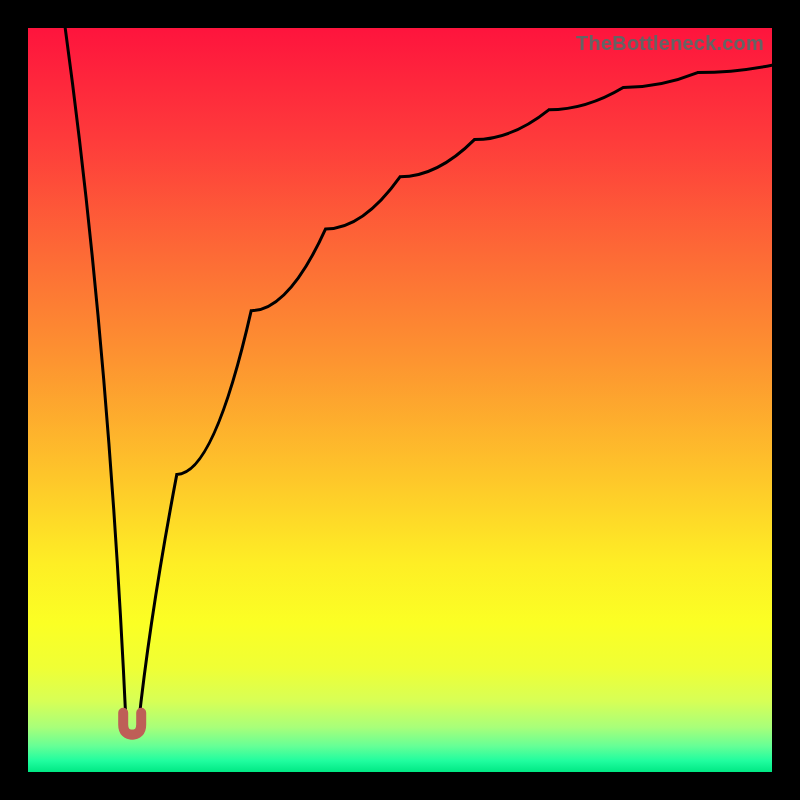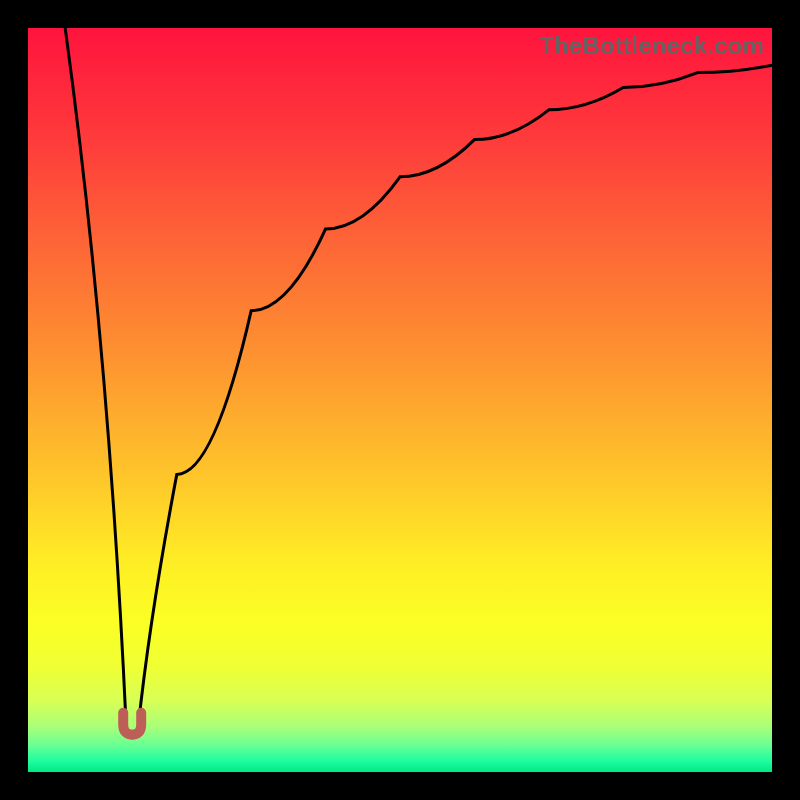--- a/index.html
+++ b/index.html
@@ -21,21 +21,21 @@
     left: 28px;
     top: 28px;
     width: 744px;
     height: 744px;
     overflow: hidden;
   }
   .attribution {
     position: absolute;
     top: 4px;
     right: 8px;
-    font-size: 24px;
+    font-size: 20px;
     font-weight: 600;
     color: #646464;
     letter-spacing: 0.2px;
     z-index: 10;
     text-align: center;
   }
   svg {
     display: block;
   }
 </style>

